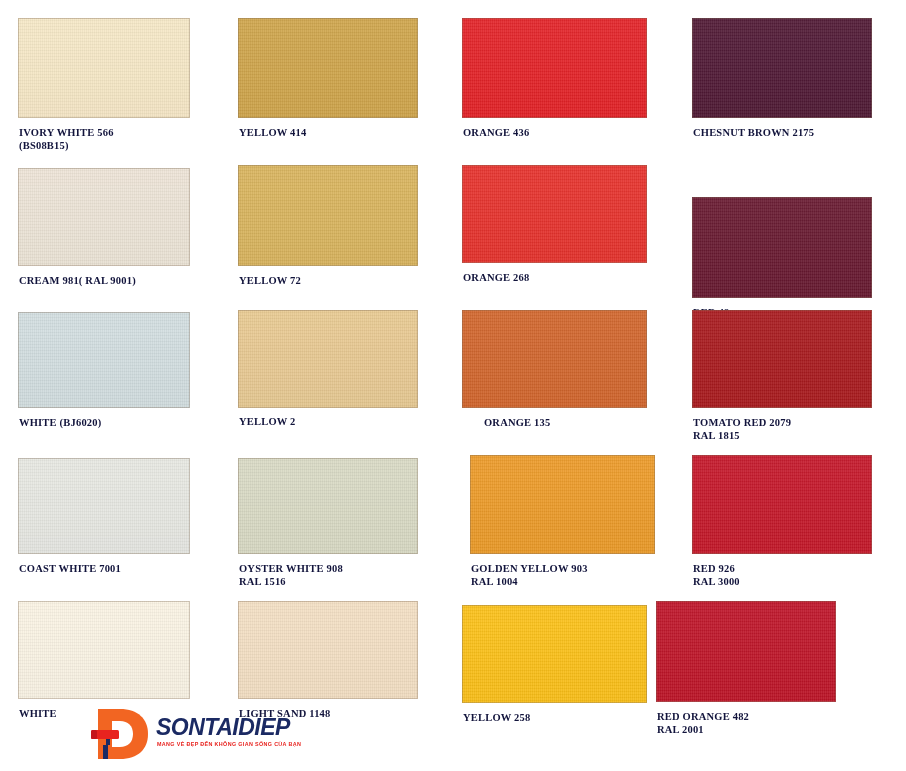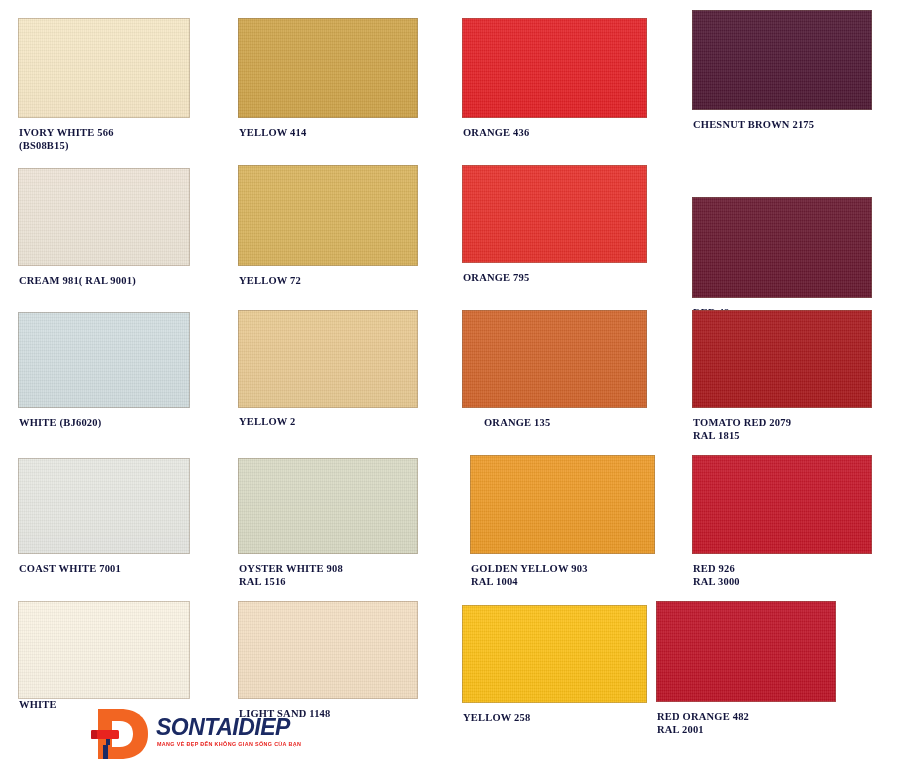--- a/index.html
+++ b/index.html
@@ -101,35 +101,35 @@
         <div class="swatch-label" style="top: 109px;"><span>IVORY WHITE 566</span><span class="line2">(BS08B15)</span></div>
       </div>
       <div class="swatch-cell" style="left: 238px; top: 18px; width: 180px; height: 140px;">
         <div class="swatch-chip tex" title="YELLOW 414" style="width: 180px; height: 100px; background-color: rgb(207, 164, 73);"></div>
         <div class="swatch-label" style="top: 109px;"><span>YELLOW 414</span></div>
       </div>
       <div class="swatch-cell" style="left: 462px; top: 18px; width: 185px; height: 140px;">
         <div class="swatch-chip tex" title="ORANGE 436" style="width: 185px; height: 100px; background-color: rgb(227, 32, 37);"></div>
         <div class="swatch-label" style="top: 109px;"><span>ORANGE 436</span></div>
       </div>
-      <div class="swatch-cell" style="left: 692px; top: 10px; width: 180px; height: 140px;">
+      <div class="swatch-cell" style="left: 692px; top: 18px; width: 180px; height: 140px;">
         <div class="swatch-chip tex" title="CHESNUT BROWN 2175" style="width: 180px; height: 100px; background-color: rgb(78, 23, 51);"></div>
         <div class="swatch-label" style="top: 109px;"><span>CHESNUT BROWN 2175</span></div>
       </div>
       <div class="swatch-cell" style="left: 18px; top: 168px; width: 172px; height: 138px;">
         <div class="swatch-chip tex" title="CREAM 981( RAL 9001)" style="width: 172px; height: 98px; background-color: rgb(237, 228, 215);"></div>
         <div class="swatch-label" style="top: 107px;"><span>CREAM 981( RAL 9001)</span></div>
       </div>
       <div class="swatch-cell" style="left: 238px; top: 165px; width: 180px; height: 141px;">
         <div class="swatch-chip tex" title="YELLOW 72" style="width: 180px; height: 101px; background-color: rgb(217, 180, 92);"></div>
         <div class="swatch-label" style="top: 110px;"><span>YELLOW 72</span></div>
       </div>
       <div class="swatch-cell" style="left: 462px; top: 165px; width: 185px; height: 138px;">
         <div class="swatch-chip tex" title="ORANGE 439" style="width: 185px; height: 98px; background-color: rgb(230, 48, 42);"></div>
-        <div class="swatch-label" style="top: 107px;"><span>ORANGE 795</span></div>
+        <div class="swatch-label" style="top: 107px;"><span>ORANGE 268</span></div>
       </div>
       <div class="swatch-cell" style="left: 692px; top: 165px; width: 180px; height: 141px; margin-top: 32px;">
         <div class="swatch-chip tex" title="RED 49" style="width: 180px; height: 101px; background-color: rgb(102, 23, 46);"></div>
         <div class="swatch-label" style="top: 110px;"><span>RED 49</span></div>
       </div>
       <div class="swatch-cell" style="left: 18px; top: 312px; width: 172px; height: 136px;">
         <div class="swatch-chip tex" title="WHITE (BJ6020)" style="width: 172px; height: 96px; background-color: rgb(211, 222, 224);"></div>
         <div class="swatch-label" style="top: 105px;"><span>WHITE (BJ6020)</span></div>
       </div>
       <div class="swatch-cell" style="left: 238px; top: 310px; width: 180px; height: 138px;">
@@ -155,21 +155,21 @@
       <div class="swatch-cell" style="left: 462px; top: 455px; width: 185px; height: 139px; margin-left: 8px;">
         <div class="swatch-chip tex" title="GOLDEN YELLOW 903" style="width: 185px; height: 99px; background-color: rgb(236, 154, 38);"></div>
         <div class="swatch-label" style="top: 108px;"><span>GOLDEN YELLOW 903</span><span class="line2">RAL 1004</span></div>
       </div>
       <div class="swatch-cell" style="left: 692px; top: 455px; width: 180px; height: 139px;">
         <div class="swatch-chip tex" title="RED 926" style="width: 180px; height: 99px; background-color: rgb(196, 21, 39);"></div>
         <div class="swatch-label" style="top: 108px;"><span>RED 926</span><span class="line2">RAL 3000</span></div>
       </div>
       <div class="swatch-cell" style="left: 18px; top: 601px; width: 172px; height: 138px;">
         <div class="swatch-chip tex" title="WHITE" style="width: 172px; height: 98px; background-color: rgb(251, 244, 228);"></div>
-        <div class="swatch-label" style="top: 98px;"><span>WHITE</span></div>
+        <div class="swatch-label" style="top: 107px;"><span>WHITE</span></div>
       </div>
       <div class="swatch-cell" style="left: 238px; top: 601px; width: 180px; height: 138px;">
         <div class="swatch-chip tex" title="LIGHT SAND 1148" style="width: 180px; height: 98px; background-color: rgb(244, 223, 195);"></div>
         <div class="swatch-label" style="top: 107px;"><span>LIGHT SAND 1148</span></div>
       </div>
       <div class="swatch-cell" style="left: 462px; top: 605px; width: 185px; height: 138px;">
         <div class="swatch-chip tex" title="YELLOW 258" style="width: 185px; height: 98px; background-color: rgb(252, 192, 22);"></div>
         <div class="swatch-label" style="top: 107px;"><span>YELLOW 258</span></div>
       </div>
       <div class="swatch-cell" style="left: 656px; top: 601px; width: 200px; height: 141px;">

